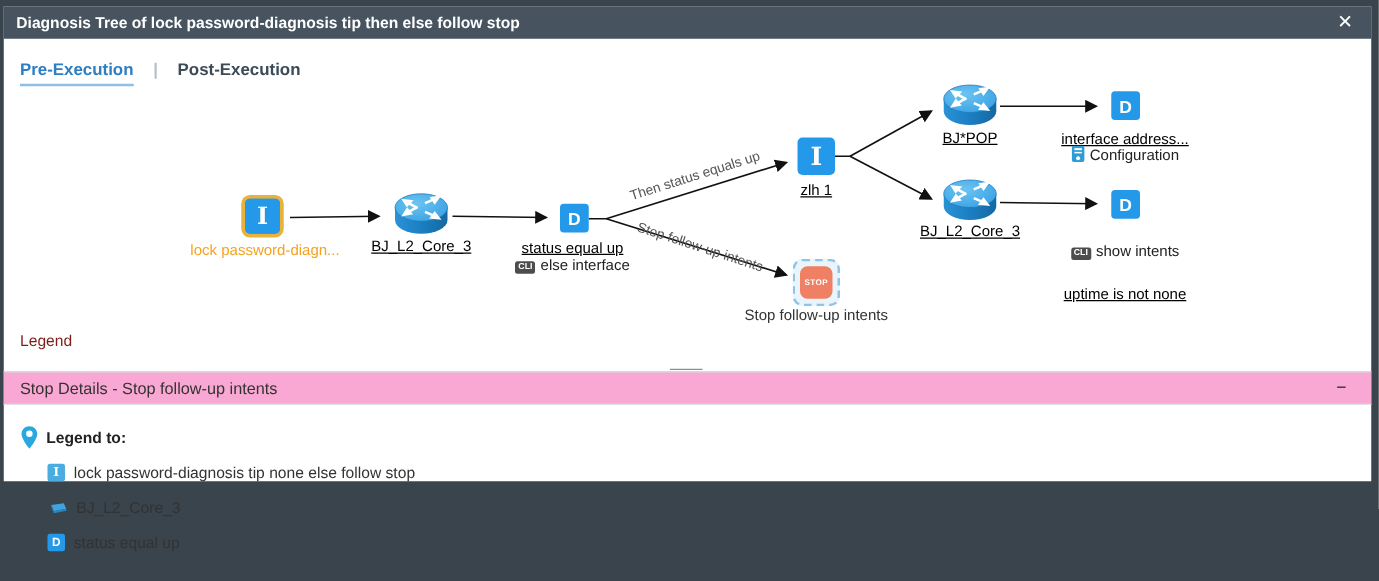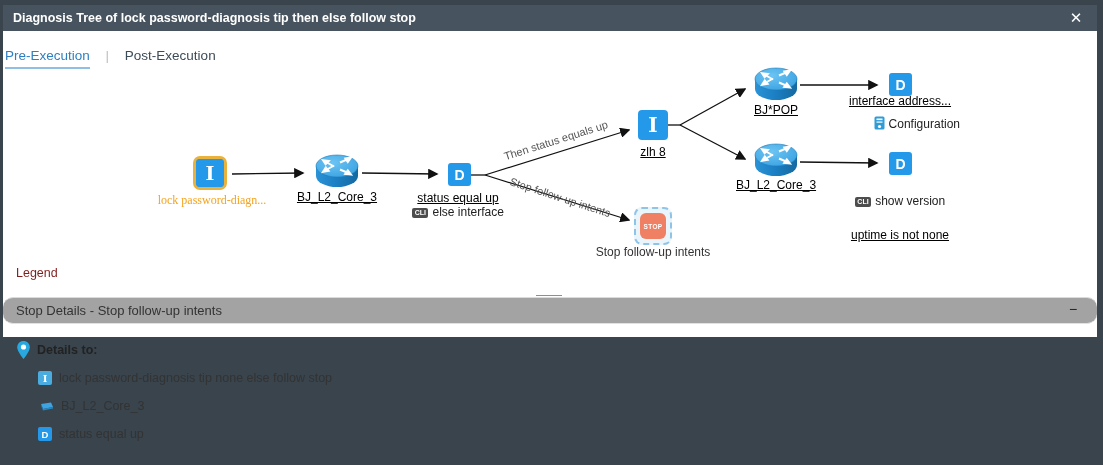--- a/index.html
+++ b/index.html
@@ -1,26 +1,26 @@
 <!DOCTYPE html>
 <html><head>
 <meta charset="utf-8">
 <style>
   * { margin:0; padding:0; box-sizing:border-box; }
   html,body { width:1103px; height:465px; overflow:hidden; }
   body { background:#39444d; font-family:"Liberation Sans", sans-serif; position:relative; }
 
-  .dialog { position:absolute; left:3px; top:5px; width:1094px; height:332px; background:#fff; }
+  .dialog { position:absolute; left:3px; top:5px; width:1094px; height:380px; background:#fff; }
 
   .titlebar { position:absolute; left:0; top:0; width:100%; height:26px; background:#47545f; color:#fff;
               font-size:12.5px; font-weight:600; line-height:26px; padding-left:10px; }
   .close-x { position:absolute; right:10px; top:0; width:22px; height:26px; text-align:center; color:#fff;
              font-size:15px; font-weight:400; line-height:25px; cursor:pointer; }
 
-  .tabs { position:absolute; left:2px; top:43px; font-size:13.5px; }
+  .tabs { position:absolute; left:13px; top:43px; font-size:13.5px;font-weight:bold; }
   .tab { display:inline-block; padding-bottom:4px; cursor:pointer; }
   .tab.active { color:#2e7fc2; border-bottom:2px solid #8fc0e4; }
   .tab.inactive { color:#3d4b57; }
   .tab-sep { color:#b9bfc5; margin:0 12px; }
 
   .diagram { position:absolute; left:0; top:0; width:1094px; height:460px; }
   svg.edges { position:absolute; left:0; top:0; pointer-events:none; }
   .edge-label { font-size:11px; fill:#555; }
 
   .node { position:absolute; display:flex; align-items:center; justify-content:center; cursor:pointer; }
@@ -43,23 +43,23 @@
   .lbl-orange { color:#f5a31f; }
   .lbl-blue { color:#000000;text-decoration:underline; }
   .lbl-dark { color:#333; }
   .cmdrow { position:absolute; text-align:center; font-size:12px; color:#222; white-space:nowrap; }
   .cli-badge { display:inline-block; background:#4d4d4d; color:#fff; font-size:7px; font-weight:bold;
                padding:1.5px 2.5px; border-radius:2px; vertical-align:1px; margin-right:4px; }
   .cfg-icon { display:inline-block; vertical-align:-2px; margin-right:4px; }
 
   .legend-link { position:absolute; left:13px; top:261px; font-size:12.5px; color:#7f1d1d; cursor:pointer; }
 
-  .details-bar { position:absolute; left:0; top:292px; width:100%; height:27px; background:#a3a3a3;
+  .details-bar { position:absolute; left:0; top:292px; width:100%; height:27px; background:#f9a8d4;
                  border-top:1px solid #d8dbdf; border-bottom:1px solid #dfe2e5;
-                 font-size:13px; color:#333; line-height:26px; padding-left:13px;border-radius:10px; }
+                 font-size:13px; color:#333; line-height:26px; padding-left:13px; }
   .drag-handle { position:absolute; left:533px; top:288px; width:26px; height:8px; cursor:row-resize; }
   .drag-handle i { display:block; border-top:1px solid #8a9097; margin-top:2px; }
   .collapse-btn { position:absolute; right:14px; top:292px; width:20px; height:26px; text-align:center;
                   color:#222; font-size:14px; line-height:24px; cursor:pointer; }
 
   .belong { position:absolute; left:0; top:320px; width:100%; }
   .belong-title-row { position:absolute; left:13px; top:15px; display:flex; align-items:center; }
   .belong-title { font-size:12.5px; font-weight:bold; color:#222; margin-left:6px; }
   .belong-item { position:absolute; left:35px; display:flex; align-items:center; font-size:12.5px; color:#333; }
   .belong-item .txt { margin-left:7px; }
@@ -133,80 +133,80 @@
         <line x1="797" y1="80" x2="874" y2="80" marker-end="url(#arrow)"></line>
         <line x1="797" y1="157" x2="874" y2="158" marker-end="url(#arrow)"></line>
       </g>
       <text class="edge-label" text-anchor="middle" x="554" y="139" transform="rotate(-17.5 554 139)">Then status equals up</text>
       <text class="edge-label" text-anchor="middle" x="556" y="196" transform="rotate(18 556 196)">Stop follow-up intents</text>
     </svg>
 
     <div class="node selected-gold" style="left:190px; top:151px;">
       <div class="intent-box" style="width:28px;height:28px;">I</div>
     </div>
-    <div class="nlabel lbl-orange" style="left:139px; top:188px; width:140px;font-family:Liberation Serif, serif;">lock password-diagn...</div>
+    <div class="nlabel lbl-orange" style="left:139px; top:188px; width:140px;">lock password-diagn...</div>
 
     <div class="node" style="left:311px; top:148px;">
       <svg class="router-svg" width="46" height="38">
           <use href="#routerSym"></use>
         </svg>
     </div>
     <div class="nlabel lbl-blue" style="left:274px; top:185px; width:120px;">BJ_L2_Core_3</div>
 
     <div class="node" style="left:445px; top:158px;">
       <div class="decision-box">D</div>
     </div>
     <div class="nlabel lbl-blue" style="left:395px; top:186px; width:120px;">status equal up</div>
     <div class="cmdrow" style="left:385px; top:200px; width:140px;">
       <span class="cli-badge">CLI</span><span>else interface</span>
     </div>
 
     <div class="node" style="left:635px; top:105px;">
       <div class="intent-box intent-plain">I</div>
     </div>
-    <div class="nlabel lbl-blue" style="left:610px; top:140px; width:80px;">zlh 8</div>
+    <div class="nlabel lbl-blue" style="left:610px; top:140px; width:80px;">zlh 1</div>
 
     <div class="node stop-outer" style="left:631px; top:202px;">
       <div class="stop-inner">STOP</div>
     </div>
     <div class="nlabel lbl-dark" style="left:580px; top:240px; width:140px;">Stop follow-up intents</div>
 
     <div class="node" style="left:750px; top:61px;">
       <svg class="router-svg" width="46" height="38">
           <use href="#routerSym"></use>
         </svg>
     </div>
     <div class="nlabel lbl-blue" style="left:733px; top:98px; width:80px;">BJ*POP</div>
 
     <div class="node" style="left:886px; top:68px;">
       <div class="decision-box">D</div>
     </div>
-    <div class="nlabel lbl-blue" style="left:837px; top:89px; width:120px;">interface address...</div>
-    <div class="cmdrow" style="left:837px; top:111px; width:120px;text-align:right;">
+    <div class="nlabel lbl-blue" style="left:837px; top:99px; width:120px;">interface address...</div>
+    <div class="cmdrow" style="left:837px; top:111px; width:120px;">
       <svg class="cfg-icon" width="11" height="14">
         <rect x="0.5" y="0.5" width="10" height="13" rx="1.5" fill="#2f9cd8"></rect>
         <rect x="2.5" y="2.5" width="6" height="1.6" fill="#fff"></rect>
         <rect x="2.5" y="5.5" width="6" height="1.2" fill="#fff"></rect>
         <circle cx="5.5" cy="10.5" r="1.6" fill="#fff"></circle>
       </svg><span>Configuration</span>
     </div>
 
     <div class="node" style="left:750px; top:137px;">
       <svg class="router-svg" width="46" height="38">
           <use href="#routerSym"></use>
         </svg>
     </div>
     <div class="nlabel lbl-blue" style="left:733px; top:173px; width:80px;">BJ_L2_Core_3</div>
 
     <div class="node" style="left:886px; top:147px;">
       <div class="decision-box">D</div>
     </div>
     <div class="nlabel lbl-blue" style="left:837px; top:175px; width:120px;margin-top:48px;">uptime is not none</div>
     <div class="cmdrow" style="left:837px; top:189px; width:120px;">
-      <span class="cli-badge">CLI</span><span>show  version</span>
+      <span class="cli-badge">CLI</span><span>show  intents</span>
     </div>
 
     <div class="legend-link">Legend</div>
   </div>
 
   <div class="drag-handle">
       <i></i>
       <i></i>
     </div>
 
@@ -214,21 +214,21 @@
     <span>Stop Details - Stop follow-up intents</span>
   </div>
   <div class="collapse-btn">−</div>
 
   <div class="belong">
     <div class="belong-title-row">
       <svg width="15" height="20">
         <path d="M7.5,1 C3.9,1 1.2,3.7 1.2,7.2 C1.2,11.5 7.5,19 7.5,19 C7.5,19 13.8,11.5 13.8,7.2 C13.8,3.7 11.1,1 7.5,1 z" fill="#29a8e0"></path>
         <circle cx="7.5" cy="7" r="2.6" fill="#fff"></circle>
       </svg>
-      <span class="belong-title">Details to:</span>
+      <span class="belong-title">Legend to:</span>
     </div>
     <div class="belong-item" style="top:46px;">
       <span class="mini-intent">I</span>
       <span class="txt">lock password-diagnosis tip none else follow stop</span>
     </div>
     <div class="belong-item" style="top:74px;">
       <svg width="16" height="12" style="flex:none;">
         <path d="M3,4 L13,2.5 L15,7 L5,9 z" fill="#3fa3e0"></path>
         <path d="M3,4 L5,9 L5,10.5 L3,6 z" fill="#1d7ab8"></path>
         <path d="M5,9 L15,7 L15,8.5 L5,10.5 z" fill="#2588c5"></path>

